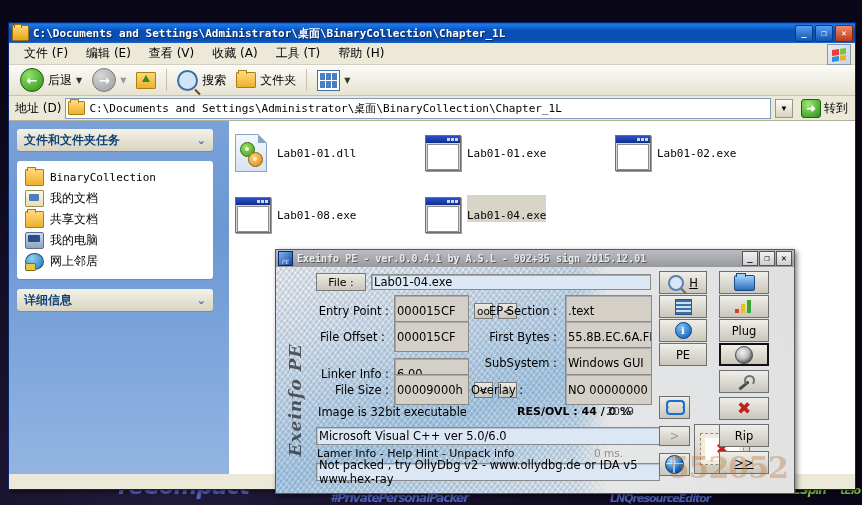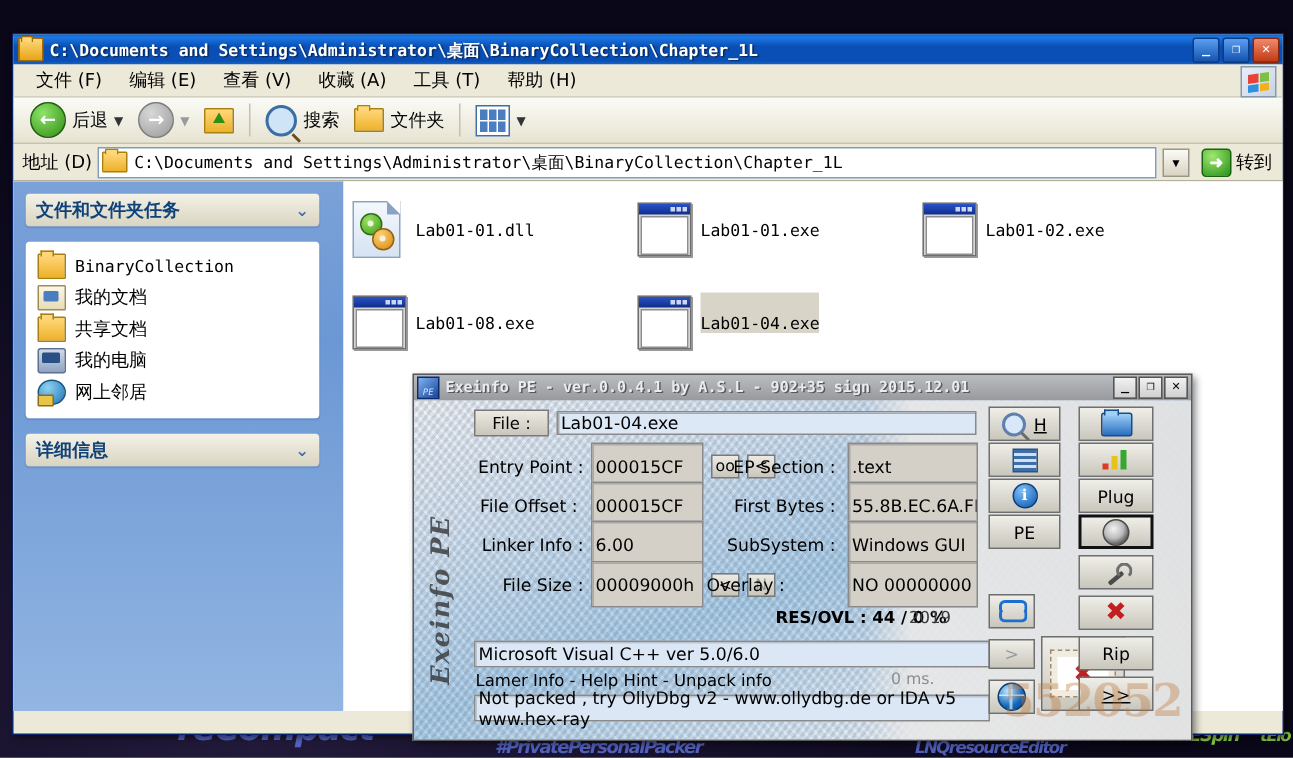--- a/index.html
+++ b/index.html
@@ -527,21 +527,21 @@
         </div>
     </div>
 
     <div class="fld-row" style="left:40px;top:54px;">
       <span class="lbl" style="width:73px;text-align:center;">File Offset :</span>
       <div class="inp" style="width:75px;">
           <span>000015CF</span>
         </div>
     </div>
 
-    <div class="fld-row" style="left:40px;top:80px;">
+    <div class="fld-row" style="left:40px;top:91px;">
       <span class="lbl" style="width:73px;text-align:right;">Linker Info :</span>
       <div class="inp" style="width:75px;">
           <span>6.00</span>
         </div>
     </div>
 
     <div class="fld-row" style="left:40px;top:107px;">
       <span class="lbl" style="width:73px;text-align:right;">File Size :</span>
       <div class="inp" style="width:75px;">
           <span>00009000h</span>
@@ -575,20 +575,21 @@
         </div>
     </div>
 
     <div class="fld-row" style="left:195px;top:107px;">
       <span class="lbl" style="width:86px;text-align:left;">Overlay :</span>
       <div class="inp" style="width:87px;margin-left:3px;">
           <span>NO  00000000</span>
         </div>
     </div>
 
+    <div class="stat32">Image is 32bit executable</div>
     <div class="resovl">RES/OVL : 44 / 0 %</div>
     <div class="year">2019</div>
 
     <div class="scanbox">
         <span>Microsoft Visual C++ ver 5.0/6.0</span>
       </div>
     <div class="hinttext">Lamer Info - Help Hint - Unpack info</div>
     <div class="ms-label">0 ms.</div>
     <div class="msbox">
         <span>Not packed , try OllyDbg v2 - www.ollydbg.de or IDA v5 www.hex-ray</span>

